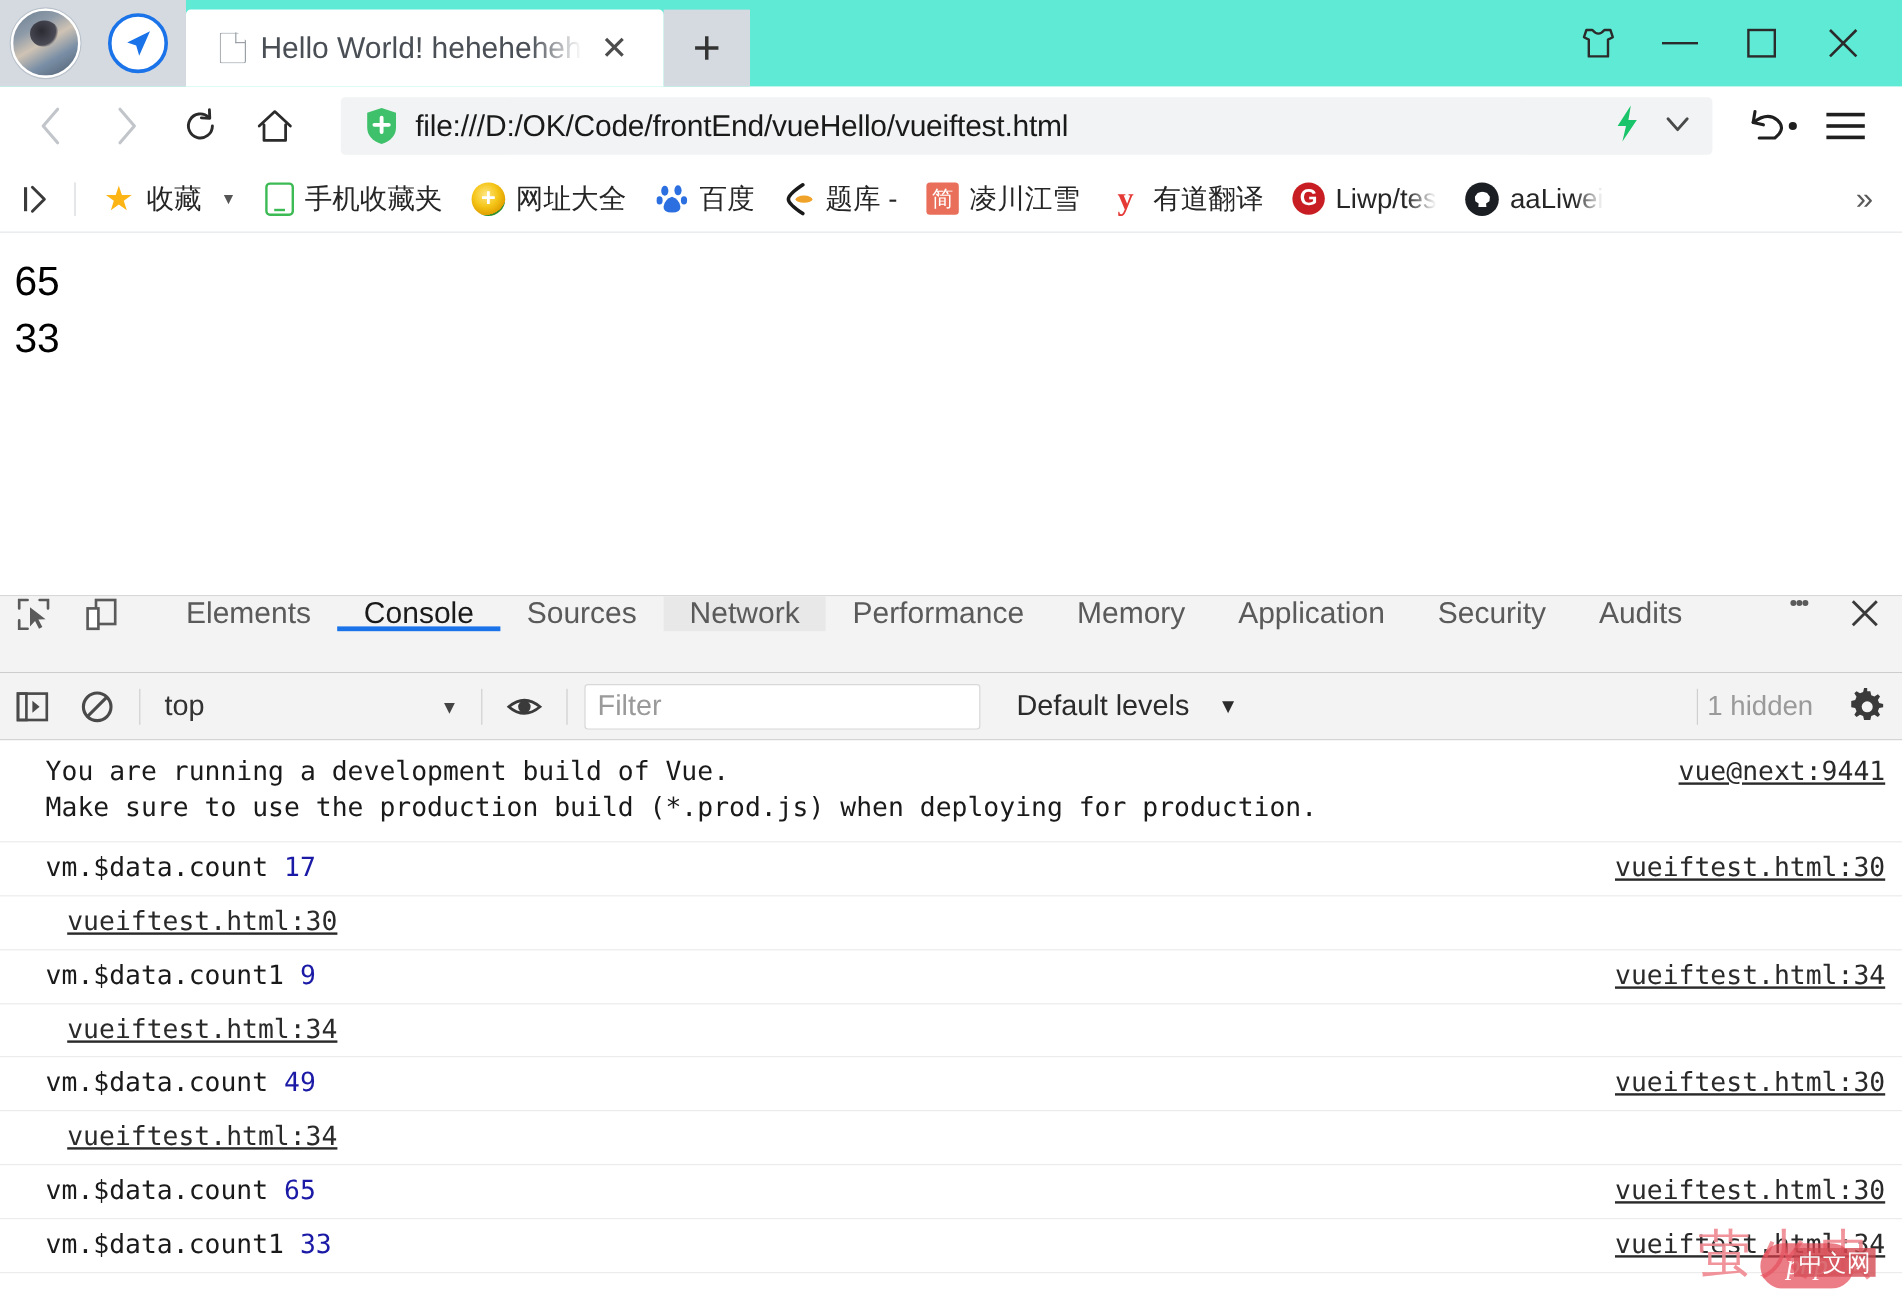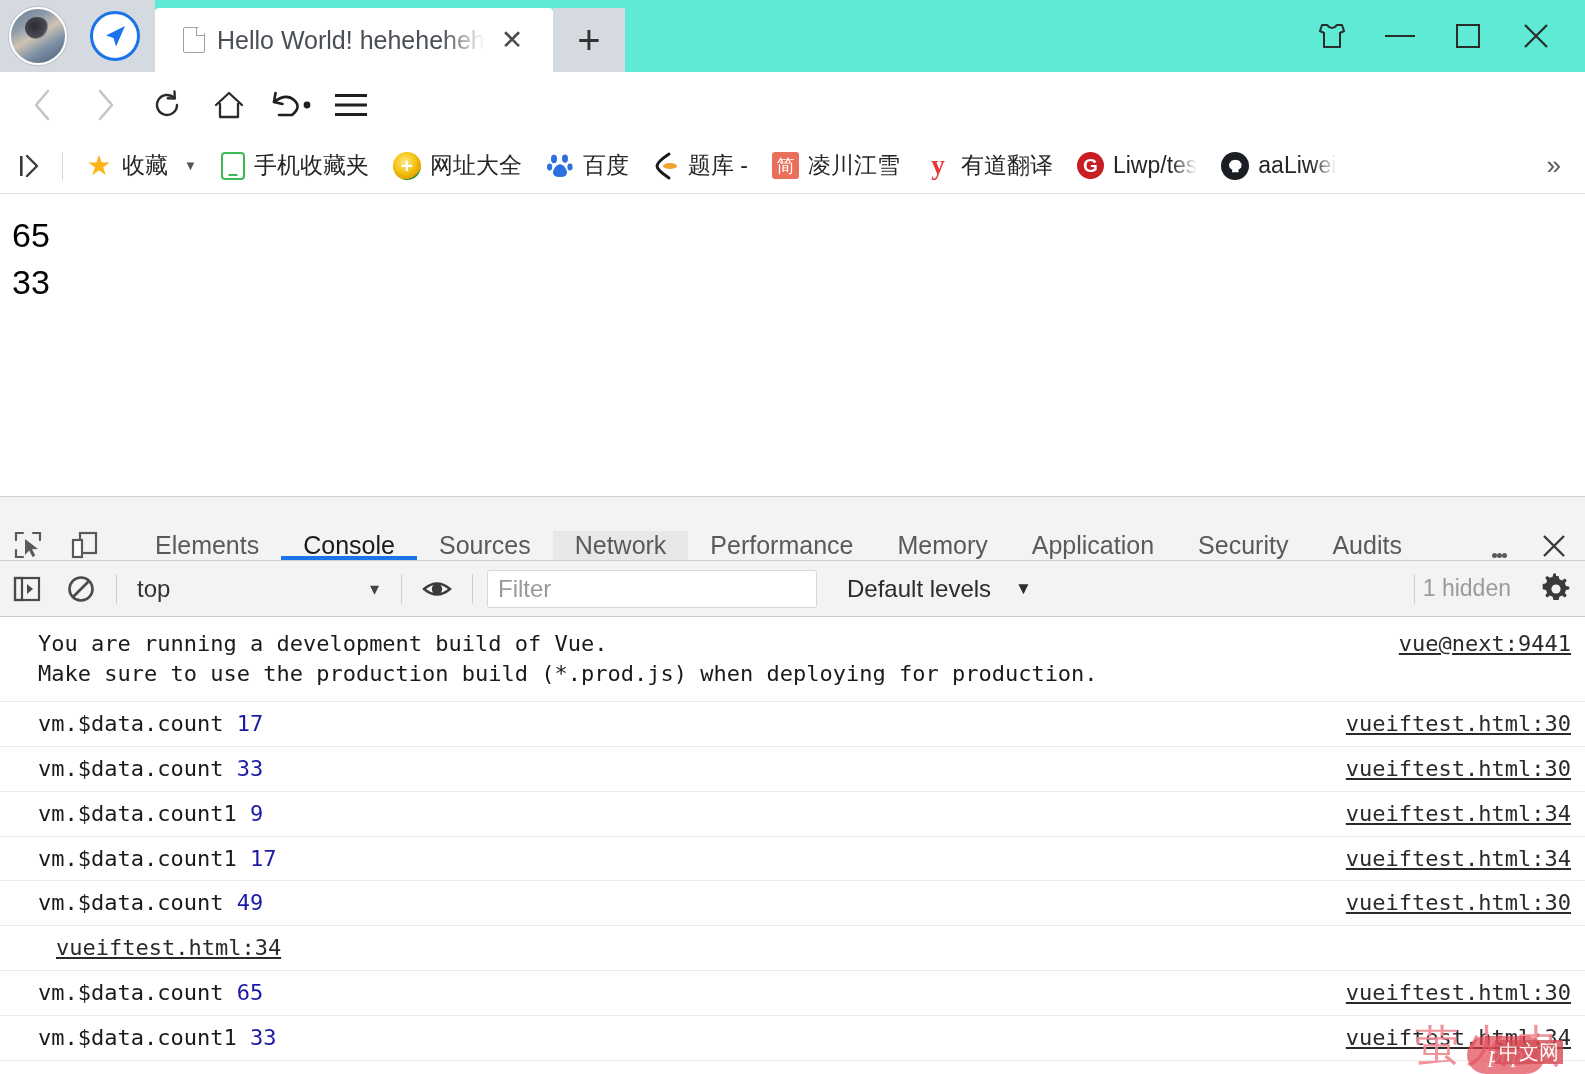--- a/index.html
+++ b/index.html
@@ -214,21 +214,21 @@
     flex: none;
     background: #ffffff;
     border-top: 1px solid #cfcfcf;
     display: flex; flex-direction: column;
     position: relative;
   }
   .dt-tabbar {
     height: 64px;
     background: #f3f3f3;
     border-bottom: 1px solid #cdcdcd;
-    display:flex; align-items: flex-end;
+    display:flex; align-items: flex-start;
     flex:none;
   }
   .dt-icbtn { width: 56px; display:flex;align-items:center;justify-content:center; flex:none;}
   .dt-icbtn svg{display:block;}
   .dt-vsep { width:1px; background:#cfcfcf; margin: 14px 10px; flex:none; }
   .dt-tab {
     display:flex; align-items:center; padding: 0 22px;
     font-size: 25px; color: #5a5a5a; white-space: nowrap;
     position: relative; flex:none;
   }
@@ -402,20 +402,41 @@
         <path d="M27 17 A10 10 0 1 1 24 9.8" fill="none" stroke="#2b2b2b" stroke-width="2.4" stroke-linecap="round"></path>
         <path d="M24.5 3.5 L24.8 10.6 L17.8 10.2" fill="none" stroke="#2b2b2b" stroke-width="2.4" stroke-linecap="round" stroke-linejoin="round"></path>
       </svg>
     </div>
     <div class="tbtn">
       <svg width="34" height="32" viewBox="0 0 34 32" aria-hidden="true">
         <path d="M4 16 L17 4 L30 16 M8 15 L8 28 L26 28 L26 15" fill="none" stroke="#2b2b2b" stroke-width="2.3" stroke-linecap="round" stroke-linejoin="round"></path>
       </svg>
     </div>
 
+    <div class="omnibox">
+      <span class="shield">
+        <svg width="28" height="32" viewBox="0 0 28 32" aria-hidden="true">
+          <path d="M14 1 L26 5 L26 17 Q26 27 14 31 Q2 27 2 17 L2 5 Z" fill="#3ec16a"></path>
+          <path d="M14 9 L14 21 M8 15 L20 15" stroke="#fff" stroke-width="3.2" stroke-linecap="round"></path>
+        </svg>
+      </span>
+      <span class="url">file:///D:/OK/Code/frontEnd/vueHello/vueiftest.html</span>
+      <span class="omni-right">
+        <span>
+          <svg width="26" height="34" viewBox="0 0 26 34" aria-hidden="true">
+              <path d="M16 2 L5 19 L12 19 L9 32 L21 14 L14 14 Z" fill="#19c46a"></path>
+            </svg>
+        </span>
+        <span>
+          <svg width="30" height="30" viewBox="0 0 30 30" aria-hidden="true">
+              <path d="M7 11 L15 20 L23 11" fill="none" stroke="#4a4a4a" stroke-width="2.4" stroke-linecap="round" stroke-linejoin="round"></path>
+            </svg>
+        </span>
+      </span>
+    </div>
 
     <div class="tbtn">
       <svg width="50" height="34" viewBox="0 0 50 34" aria-hidden="true">
         <path d="M8 14 Q20 5 28 12 Q36 19 26 27 L13 27" fill="none" stroke="#1f1f1f" stroke-width="2.6" stroke-linecap="round"></path>
         <path d="M8 14 L9.5 5 M8 14 L16.5 16" fill="none" stroke="#1f1f1f" stroke-width="2.6" stroke-linecap="round"></path>
         <circle cx="41" cy="17" r="3.4" fill="#1f1f1f"></circle>
       </svg>
     </div>
     <div class="menu-btn">
       <svg width="36" height="30" viewBox="0 0 36 30" aria-hidden="true">
@@ -617,31 +638,29 @@
         <span class="mtext"><span>You are running a development build of Vue.</span><br><span>Make sure to use the production build (*.prod.js) when deploying for production.</span></span>
         <span class="src">vue@next:9441</span>
       </div>
 
       <div class="msg">
         <span class="mtext"><span>vm.$data.count</span> <span class="num">17</span></span>
         <span class="src">vueiftest.html:30</span>
       </div>
 
       <div class="msg">
-        <span class="mtext"><span>vm.$data.count</span> <span class="num">33</span></span>
         <span class="src">vueiftest.html:30</span>
       </div>
 
       <div class="msg">
         <span class="mtext"><span>vm.$data.count1</span> <span class="num">9</span></span>
         <span class="src">vueiftest.html:34</span>
       </div>
 
       <div class="msg">
-        <span class="mtext"><span>vm.$data.count1</span> <span class="num">17</span></span>
         <span class="src">vueiftest.html:34</span>
       </div>
 
       <div class="msg">
         <span class="mtext"><span>vm.$data.count</span> <span class="num">49</span></span>
         <span class="src">vueiftest.html:30</span>
       </div>
 
       <div class="msg">
         <span class="src">vueiftest.html:34</span>

